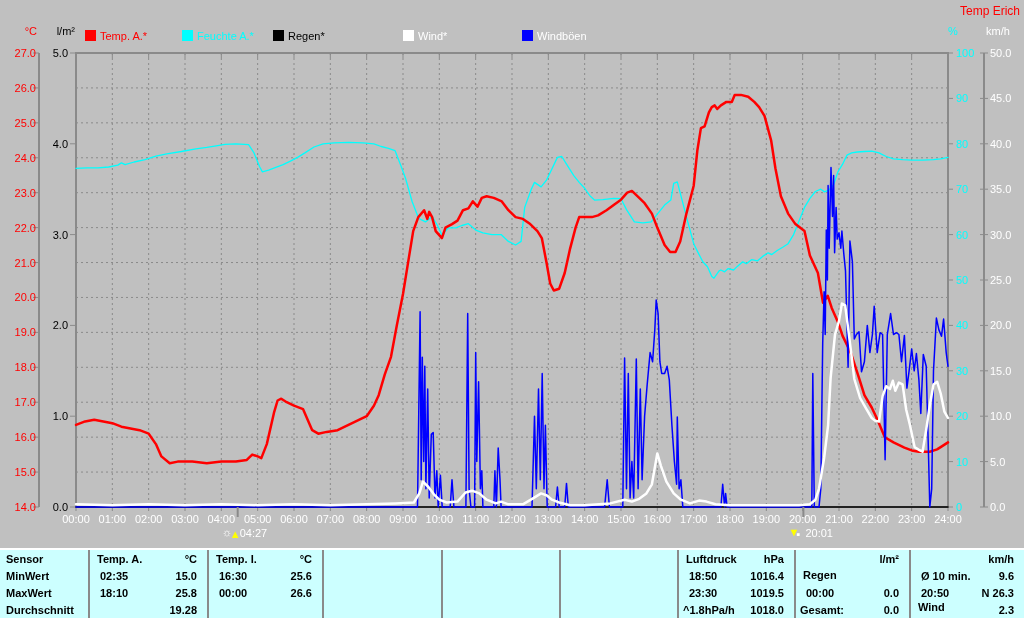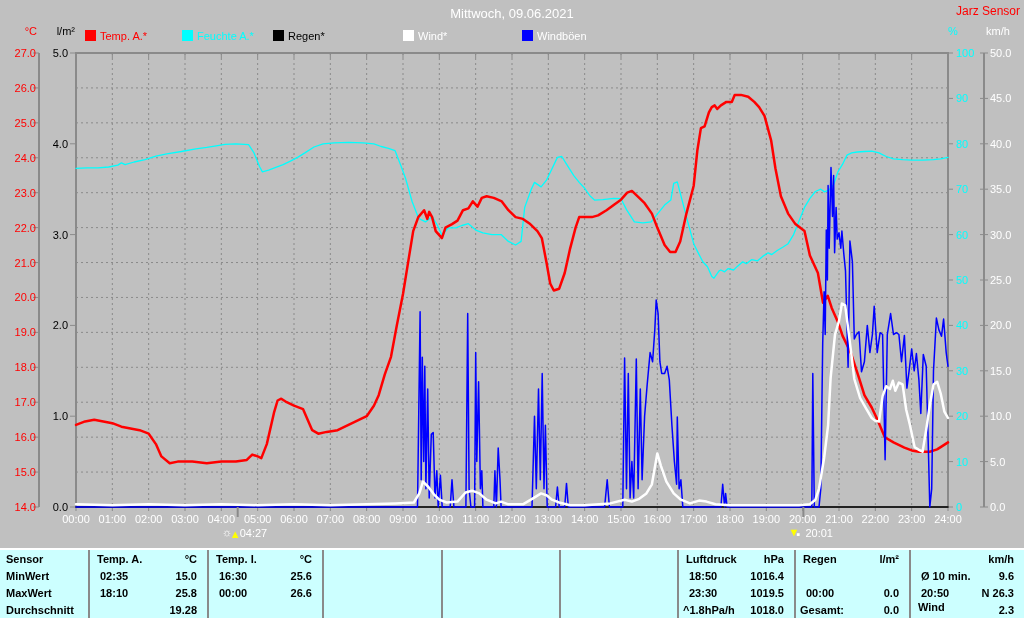--- a/index.html
+++ b/index.html
@@ -17,22 +17,21 @@
   #chart{position:absolute;left:0;top:0;}
   #chart text{font-family:"Liberation Sans",sans-serif;font-size:11px;}
   #table{position:absolute;left:0;top:548px;width:1024px;height:70px;background:#ccffff;border-top:2px solid #ffffff;}
   #table .tcell{position:absolute;white-space:pre;font-weight:bold;color:#000000;font-size:11px;}
   #table .tsep{position:absolute;top:0;width:2px;height:70px;background:#8a8a8a;}
 </style>
 </head>
 <body>
 
 <div class="screen">
-  <div class="title">Mittwoch, 09.06.2021</div>
-  <div class="username">Jarz Sensor</div>
+  <div class="username">Temp Erich</div>
   <div class="unit unit-temp">°C</div>
   <div class="unit unit-rain">l/m²</div>
   <div class="unit unit-hum">%</div>
   <div class="unit unit-wind">km/h</div>
   <div id="legend">
       <div class="legend-item" style="left: 85px;">
         <span class="swatch" style="background: rgb(255, 0, 0);"></span>
         <span style="color: rgb(255, 0, 0);">Temp. A.*</span>
       </div>
       <div class="legend-item" style="left: 182px;">
@@ -292,21 +291,21 @@
       <div class="tcell" style="top: 37px; left: 215px; width: 97px; text-align: right;">26.6</div>
       <div class="tcell" style="top: 54px; left: 215px; width: 97px;  margin-top: 24px;">26.25</div>
       <div class="tcell" style="top: 3px; left: 686px;">Luftdruck</div>
       <div class="tcell" style="top: 3px; left: 685px; width: 99px; text-align: right;">hPa</div>
       <div class="tcell" style="top: 20px; left: 689px;">18:50</div>
       <div class="tcell" style="top: 20px; left: 685px; width: 99px; text-align: right;">1016.4</div>
       <div class="tcell" style="top: 37px; left: 689px;">23:30</div>
       <div class="tcell" style="top: 37px; left: 685px; width: 99px; text-align: right;">1019.5</div>
       <div class="tcell" style="top: 54px; left: 683px;">^1.8hPa/h</div>
       <div class="tcell" style="top: 54px; left: 685px; width: 99px; text-align: right;">1018.0</div>
-      <div class="tcell" style="top: 3px; left: 803px;">Regen</div>
+      <div class="tcell" style="top: 19px; left: 803px;">Regen</div>
       <div class="tcell" style="top: 3px; left: 802px; width: 97px; text-align: right;">l/m²</div>
       <div class="tcell" style="top: 37px; left: 806px;">00:00</div>
       <div class="tcell" style="top: 37px; left: 802px; width: 97px; text-align: right;">0.0</div>
       <div class="tcell" style="top: 54px; left: 800px;">Gesamt:</div>
       <div class="tcell" style="top: 54px; left: 802px; width: 97px; text-align: right;">0.0</div>
       <div class="tcell" style="top: 3px; left: 918px; margin-top: 48px;">Wind</div>
       <div class="tcell" style="top: 3px; left: 917px; width: 97px; text-align: right;">km/h</div>
       <div class="tcell" style="top: 20px; left: 921px;">Ø 10 min.</div>
       <div class="tcell" style="top: 20px; left: 917px; width: 97px; text-align: right;">9.6</div>
       <div class="tcell" style="top: 37px; left: 921px;">20:50</div>

